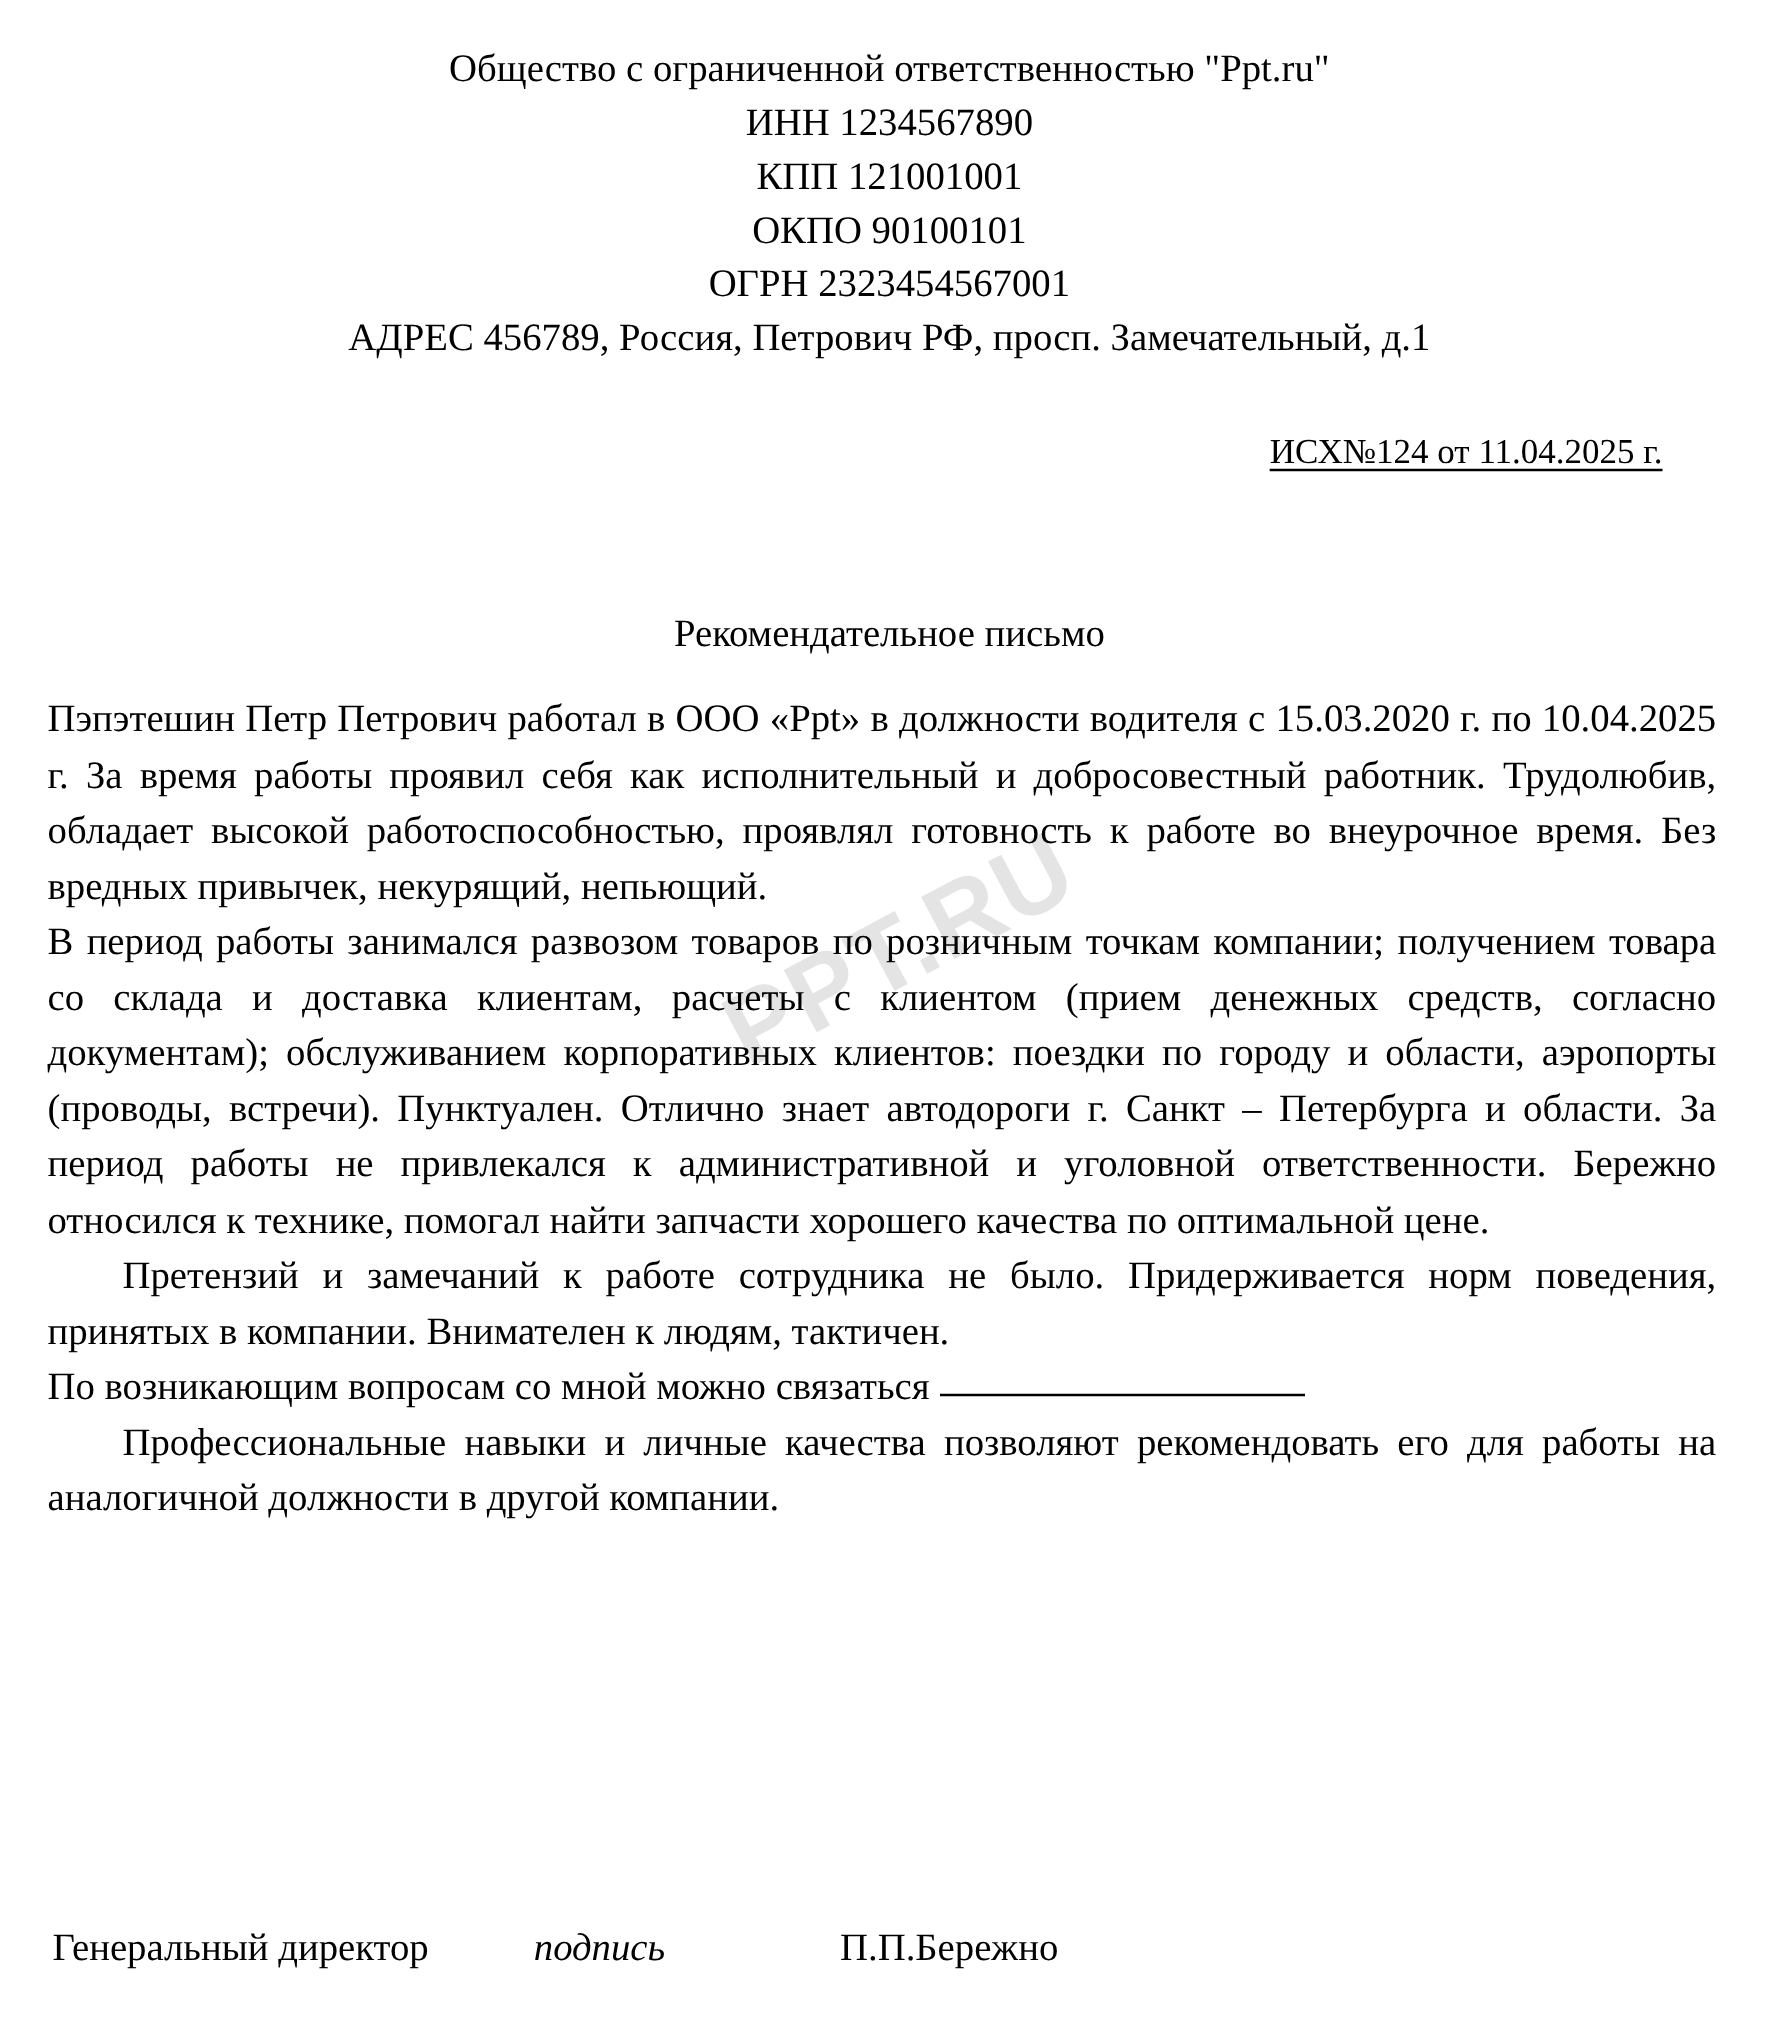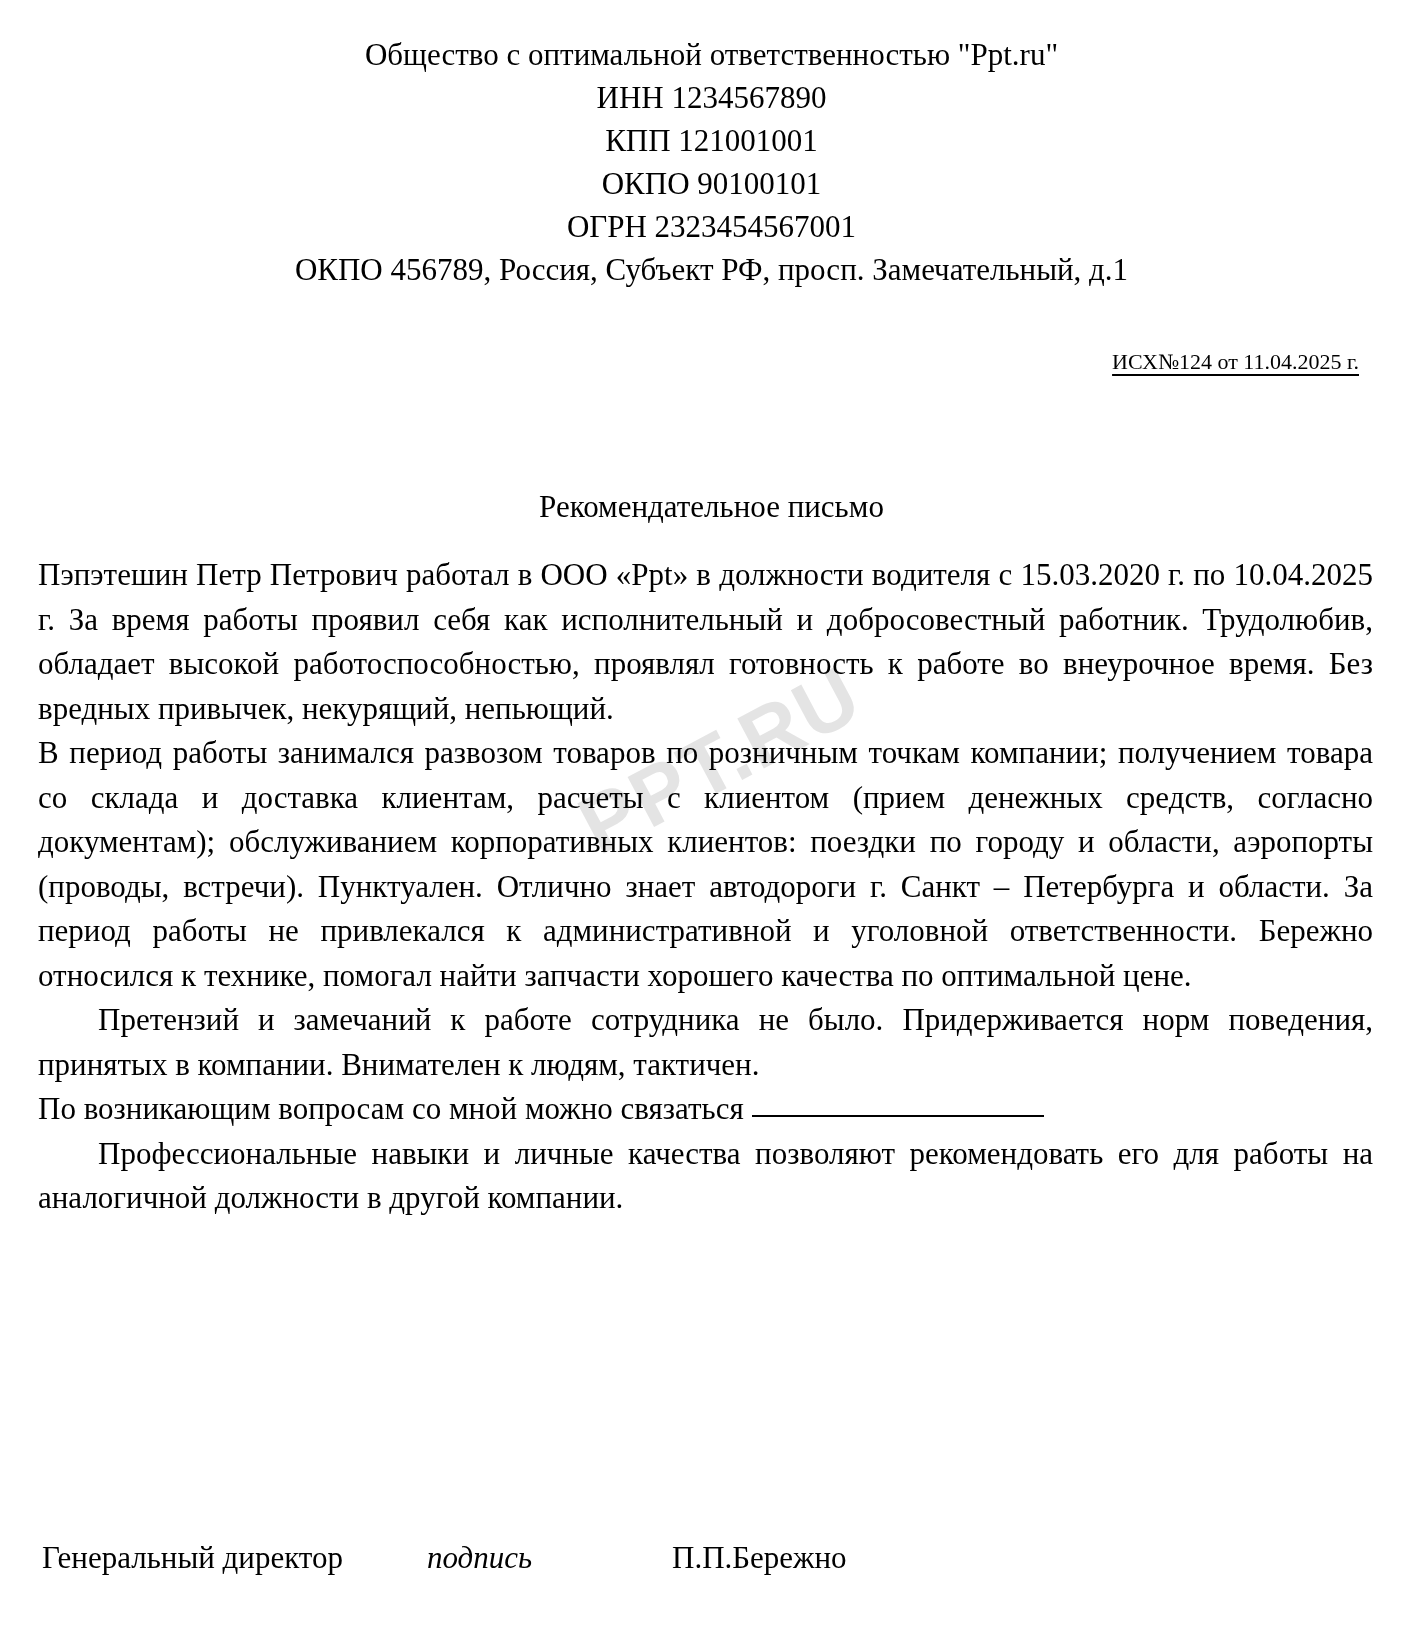--- a/index.html
+++ b/index.html
@@ -54,22 +54,22 @@
     font-size: 31px;
     line-height: 43px;
     padding-top: 33px;
   }
   .letterhead div { white-space: nowrap; }
 
   
   .refline-wrap {
     text-align: right;
     margin-top: 52px;
-    padding-right: 64px;
-    font-size: 22px;
+    padding-right: 93px;
+    font-size: 28px;
     line-height: 38px;
   }
   .refline {
     text-decoration: underline;
     text-underline-offset: 5px;
     white-space: nowrap;
   }
 
   
   .doc-title {
@@ -119,26 +119,26 @@
 </head>
 <body>
 
 <div id="page">
 
   <div id="watermark">PPT.RU</div>
 
   <div id="content">
 
     <div class="letterhead">
-      <div>Общество с оптимальной ответственностью "Ppt.ru"</div>
+      <div>Общество с ограниченной ответственностью "Ppt.ru"</div>
       <div>ИНН 1234567890</div>
       <div>КПП 121001001</div>
       <div>ОКПО 90100101</div>
       <div>ОГРН 2323454567001</div>
-      <div>ОКПО 456789, Россия, Субъект РФ, просп. Замечательный, д.1</div>
+      <div>АДРЕС 456789, Россия, Петрович РФ, просп. Замечательный, д.1</div>
     </div>
 
     <div class="refline-wrap">
       <span class="refline">ИСХ№124 от 11.04.2025 г.</span>
     </div>
 
     <div class="doc-title">Рекомендательное письмо</div>
 
     <div class="body-wrap">
       <p class="para noindent">Пэпэтешин Петр Петрович работал в ООО «Ppt» в должности водителя с 15.03.2020 г. по 10.04.2025 г. За время работы проявил себя как исполнительный и добросовестный работник. Трудолюбив, обладает высокой работоспособностью, проявлял готовность к работе  во внеурочное время. Без вредных привычек, некурящий, непьющий.</p>

